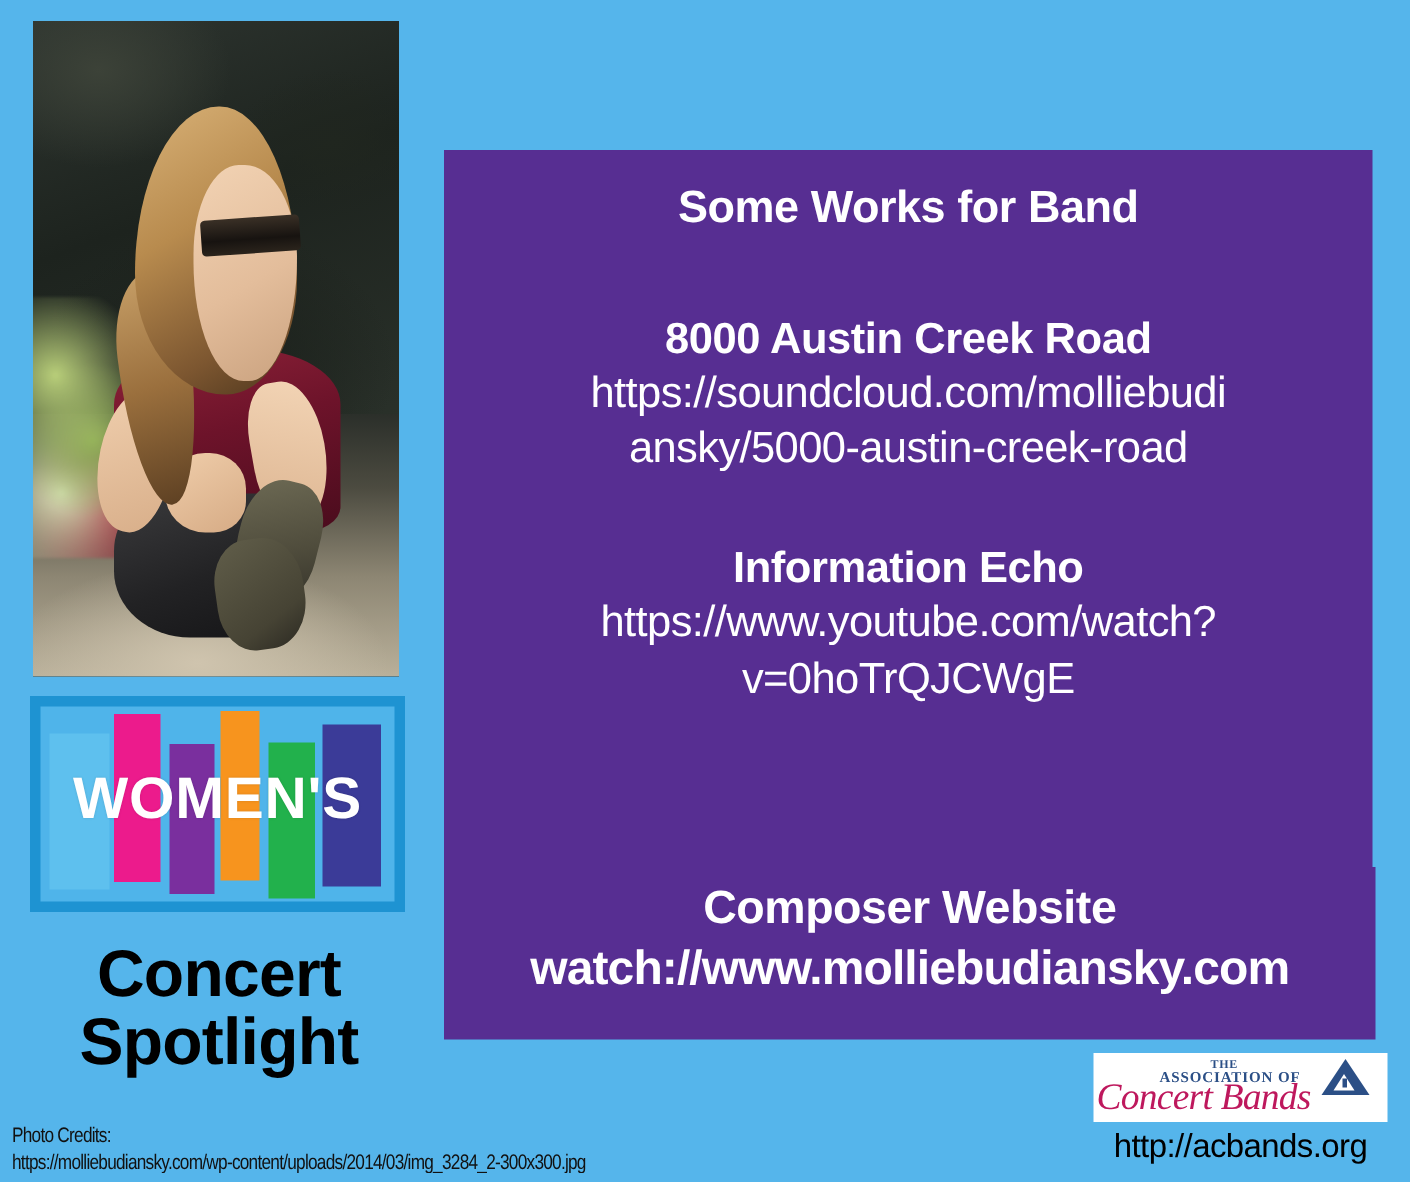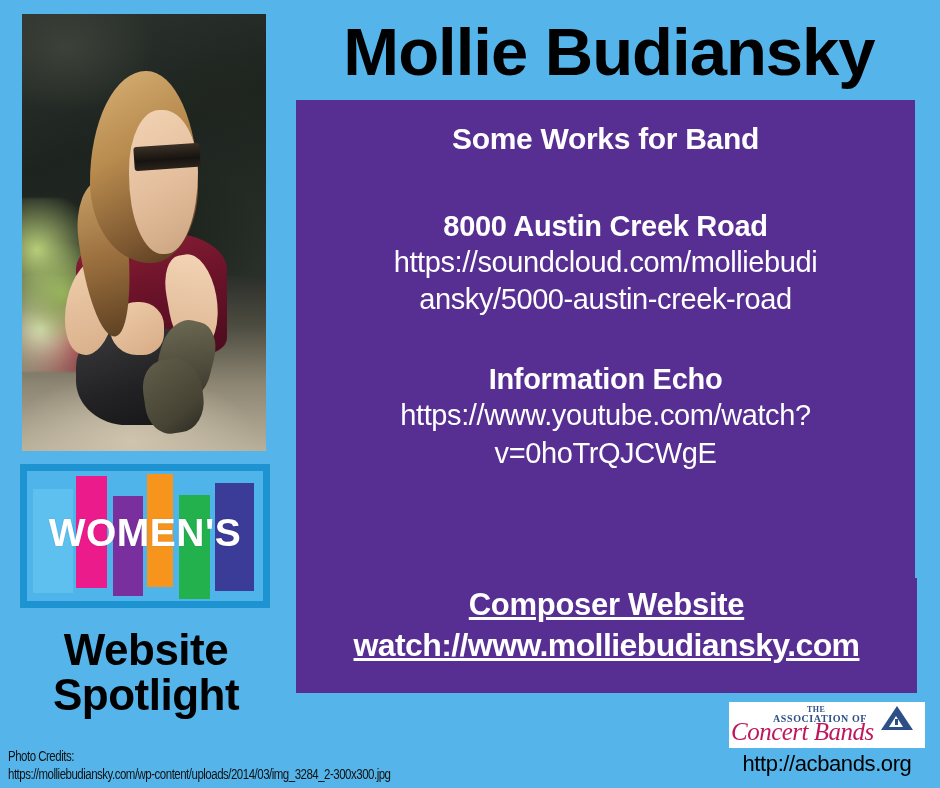--- a/index.html
+++ b/index.html
@@ -165,21 +165,21 @@
   }
   .work-url {
     font-size: 29px;
     font-weight: normal;
     line-height: 1.3;
     margin: 0;
     letter-spacing: -0.4px;
   }
   .gap-lg { height: 50px; }
   .gap-md { height: 42px; }
-  .site-inner { padding: 8px 4px 0 4px; text-decoration: underline; }
+  .site-inner { padding: 8px 4px 0 4px; }
   .site-heading {
     font-size: 31px;
     font-weight: bold;
     line-height: 1.25;
     margin: 0;
     letter-spacing: -0.3px;
   }
   .site-url {
     font-size: 32px;
     font-weight: bold;
@@ -334,21 +334,20 @@
     font-size: 22px;
     color: #000000;
     letter-spacing: -0.4px;
   }
 </style>
 </head>
 <body>
 
 <div id="poster">
 
-  <div class="poster-title">Mollie Budiansky</div>
 
   <div class="photo-frame">
     <div class="photo-canvas">
       <div class="ph-rock"></div>
       <div class="ph-ground"></div>
       <div class="ph-foliage"></div>
       <div class="ph-torso"></div>
       <div class="ph-legs"></div>
       <div class="ph-arm-l"></div>
       <div class="ph-arm-r"></div>
@@ -393,21 +392,21 @@
         <div class="whm-bar" style="left:152px;top:24px;  width:31px;  height:104px; background:#22b14c;"></div>
         <div class="whm-bar" style="left:188px;top:12px;  width:39px;  height:108px; background:#3b3b98;"></div>
       </div>
       <div class="whm-text">
         <div class="whm-line1">WOMEN'S</div>
       </div>
     </div>
   </div>
 
   <div class="spotlight">
-    <div>Website</div>
+    <div>Concert</div>
     <div>Spotlight</div>
   </div>
 
   <div class="photo-credits">
     <div>Photo Credits:</div>
     <div>https://molliebudiansky.com/wp-content/uploads/2014/03/img_3284_2-300x300.jpg</div>
   </div>
 
   <div class="acb-wrap">
     <div class="acb-plate">

